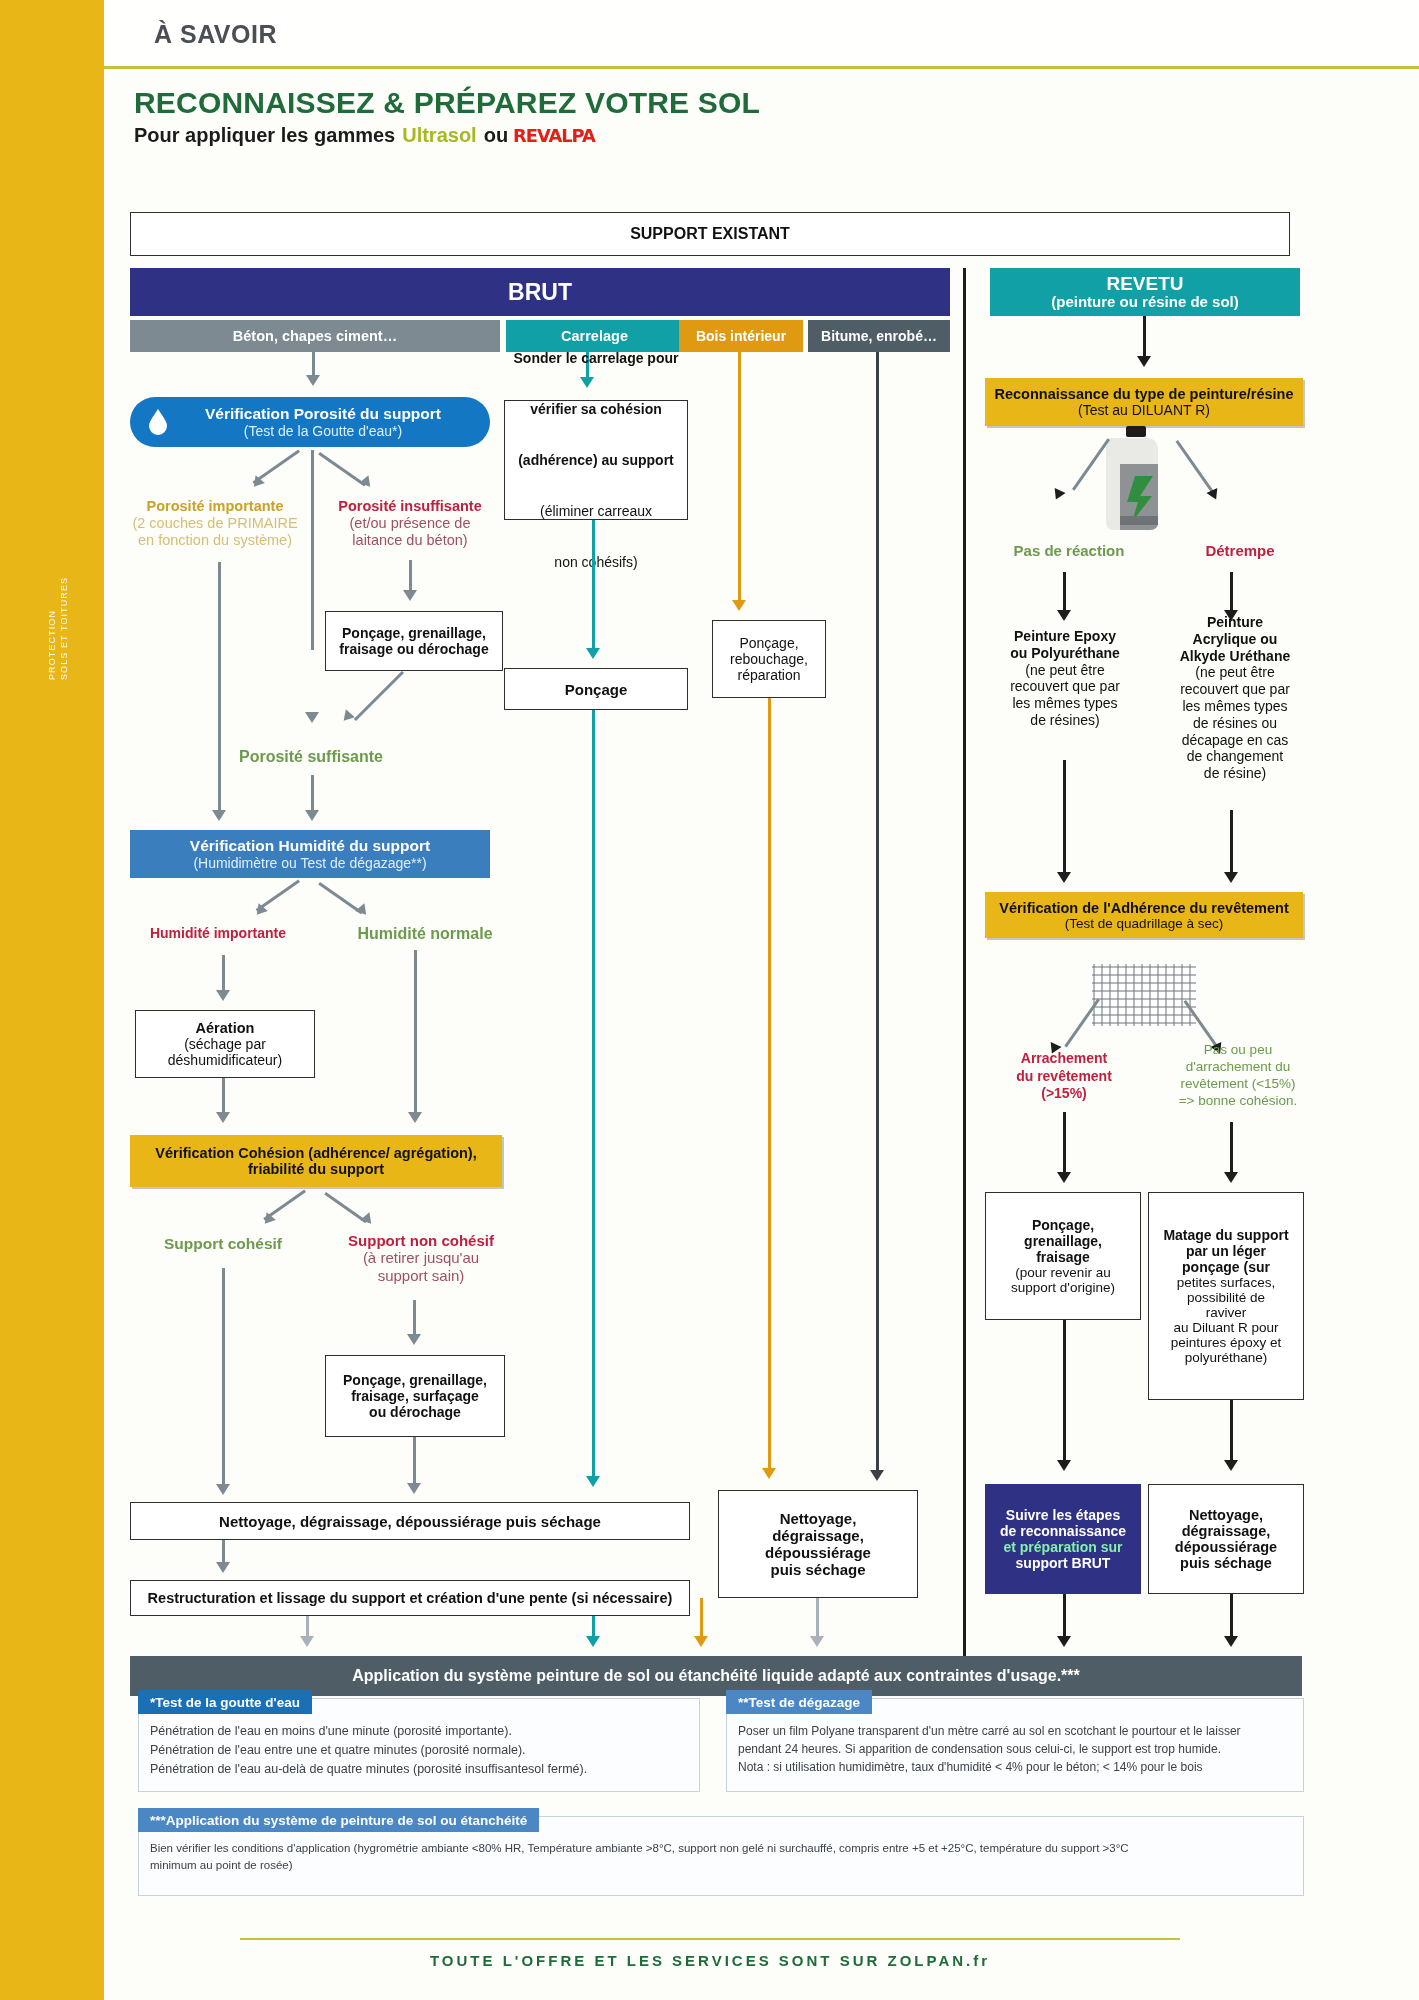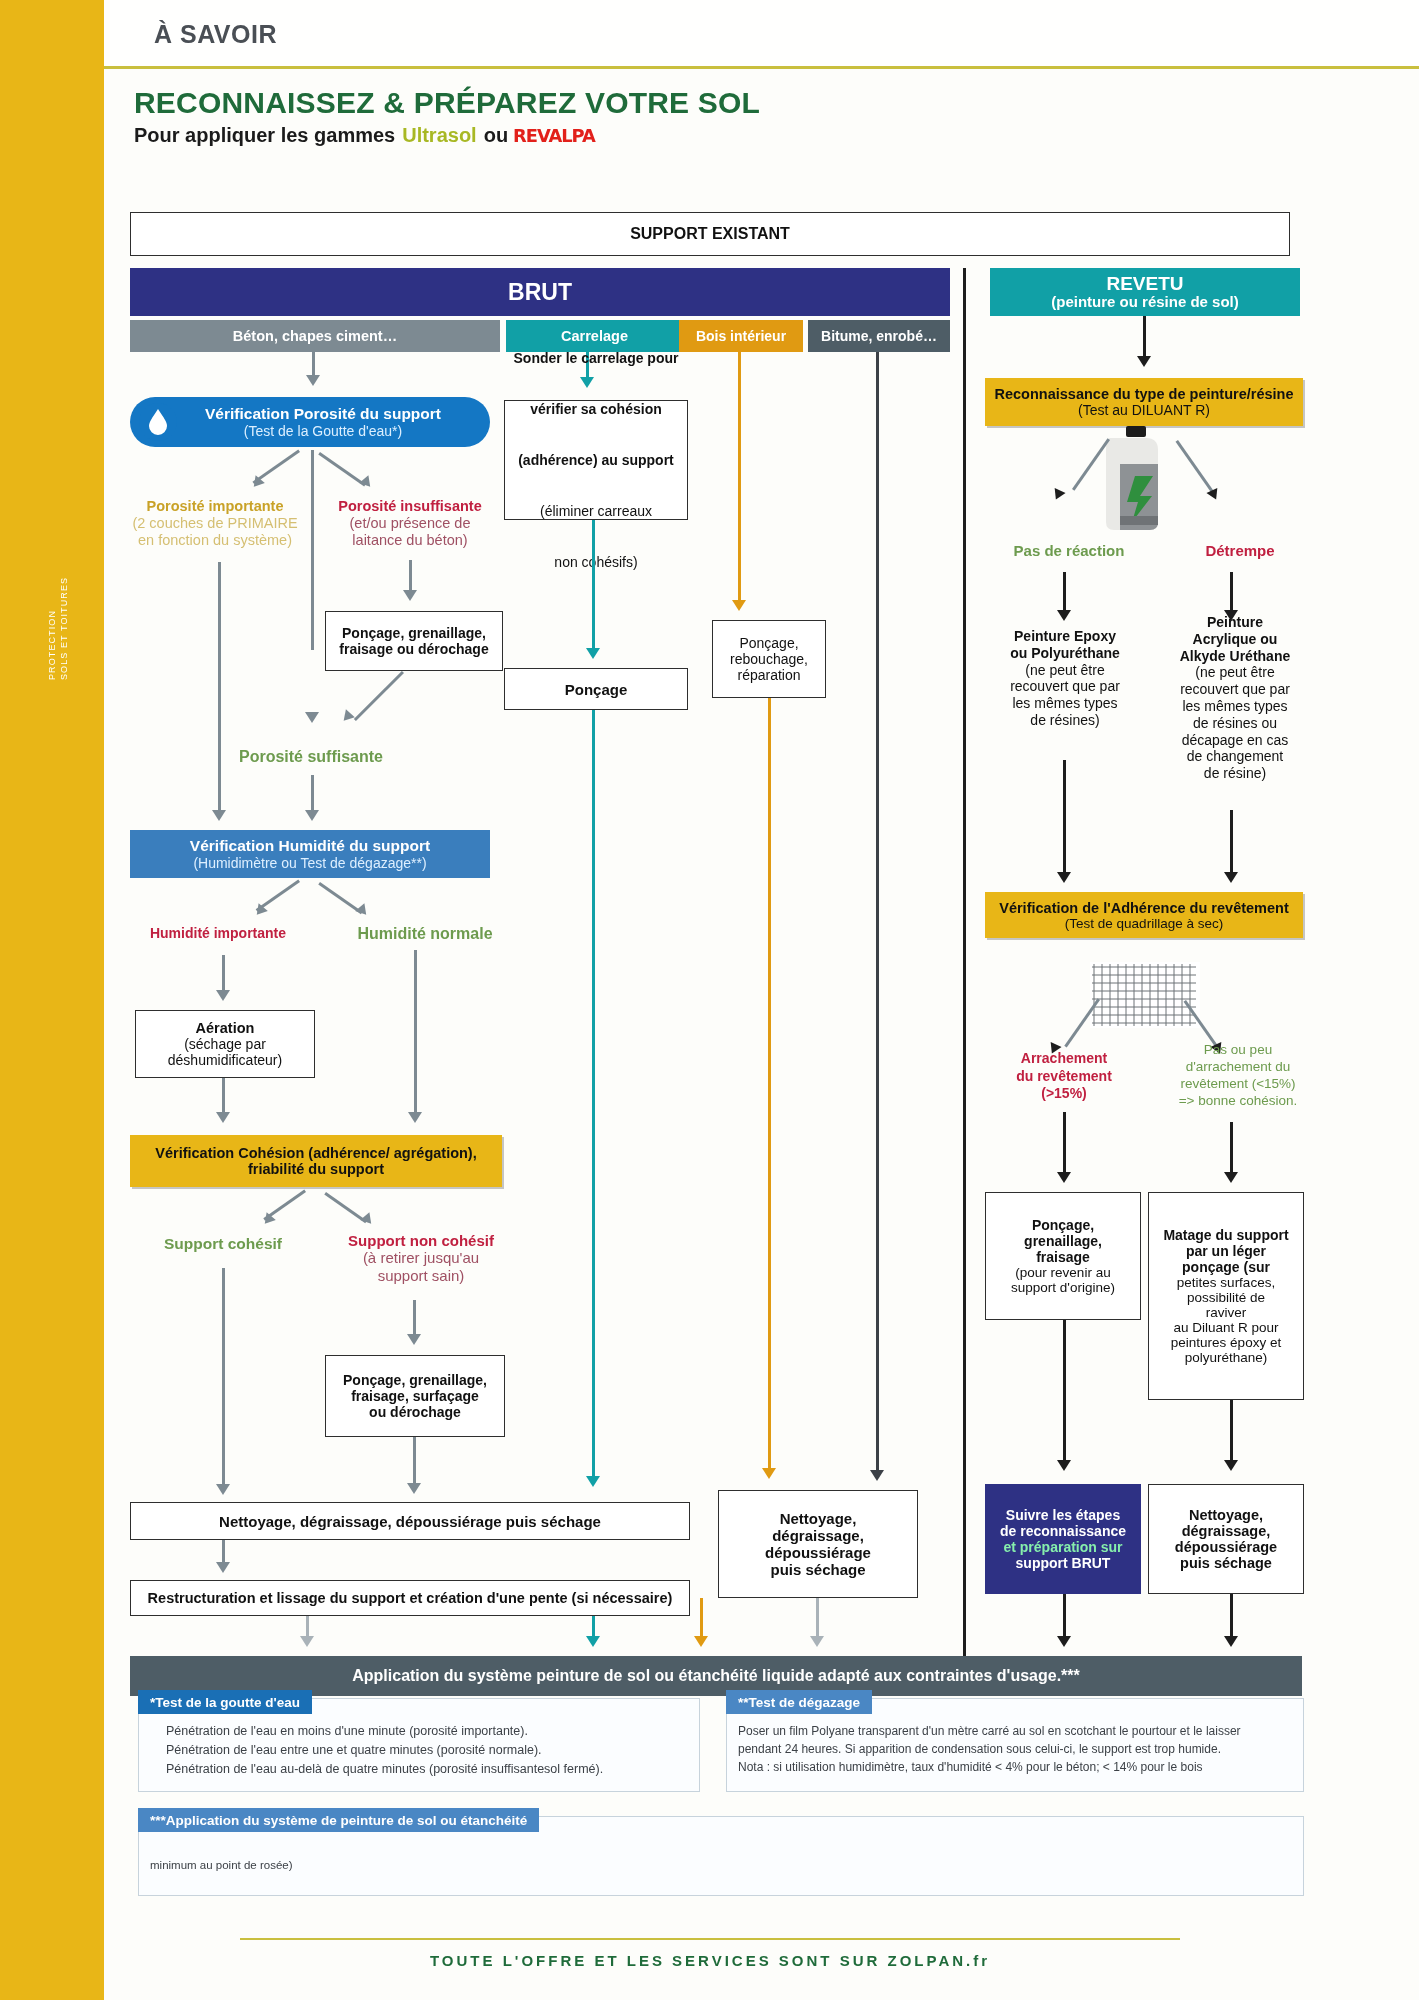--- a/index.html
+++ b/index.html
@@ -416,39 +416,39 @@
 <div class="arrow-d" style="left:1224px;top:1636px;border-top-color:#1d1d1d;"></div>
 
 <div class="box" style="left:130px;top:1656px;width:1172px;height:40px;background:#4e5d66;">
   <span style="font-size:16px;font-weight:bold;color:#fff;">Application du système peinture de sol ou étanchéité liquide adapté aux contraintes d'usage.***</span>
 </div>
 
 <div style="position:absolute;left:138px;top:1698px;width:560px;height:92px;border:1px solid #c7d3dc;background:#fbfdff;"></div>
 <div style="position:absolute;left:138px;top:1690px;padding:3px 12px;background:#1a6fb5;">
   <span style="font-size:13.5px;font-weight:bold;color:#fff;">*Test de la goutte d'eau</span>
 </div>
-<div style="position:absolute;left:150px;top:1722px;width:540px;font-size:12.5px;line-height:1.5;color:#3c4147;margin-left:16px;">
+<div style="position:absolute;left:150px;top:1722px;width:540px;font-size:12.5px;line-height:1.5;color:#3c4147;">
   <span>Pénétration de l'eau en moins d'une minute (porosité importante).</span><br>
   <span>Pénétration de l'eau entre une et quatre minutes (porosité normale).</span><br>
   <span>Pénétration de l'eau au-delà de quatre minutes (porosité insuffisantesol fermé).</span>
 </div>
 
 <div style="position:absolute;left:726px;top:1698px;width:576px;height:92px;border:1px solid #c7d3dc;background:#fbfdff;"></div>
 <div style="position:absolute;left:726px;top:1690px;padding:3px 12px;background:#4a87c4;">
   <span style="font-size:13.5px;font-weight:bold;color:#fff;">**Test de dégazage</span>
 </div>
 <div style="position:absolute;left:738px;top:1722px;width:558px;font-size:12px;line-height:1.5;color:#3c4147;">
   <span>Poser un film Polyane transparent d'un mètre carré au sol en scotchant le pourtour et le laisser</span><br>
   <span>pendant 24 heures. Si apparition de condensation sous celui-ci, le support est trop humide.</span><br>
   <span>Nota : si utilisation humidimètre, taux d'humidité &lt; 4% pour le béton; &lt; 14% pour le bois</span>
 </div>
 
 <div style="position:absolute;left:138px;top:1816px;width:1164px;height:78px;border:1px solid #c7d3dc;background:#fbfdff;"></div>
 <div style="position:absolute;left:138px;top:1808px;padding:3px 12px;background:#4a87c4;">
   <span style="font-size:13.5px;font-weight:bold;color:#fff;">***Application du système de peinture de sol ou étanchéité</span>
 </div>
 <div style="position:absolute;left:150px;top:1840px;width:1140px;font-size:11.5px;line-height:1.5;color:#3c4147;">
-  <br>
+  <span>Bien vérifier les conditions d'application (hygrométrie ambiante &lt;80% HR, Température ambiante &gt;8°C, support non gelé ni surchauffé, compris entre +5 et +25°C, température du support &gt;3°C</span><br>
   <span>minimum au point de rosée)</span>
 </div>
 
 <div style="position:absolute;left:240px;top:1938px;width:940px;height:2px;background:#c9bf3e;"></div>
 <div style="position:absolute;left:240px;top:1952px;width:940px;text-align:center;font-size:15px;font-weight:bold;letter-spacing:3px;color:#1f6b3a;">TOUTE L'OFFRE ET LES SERVICES SONT SUR ZOLPAN.fr</div>
 
 </body></html>

